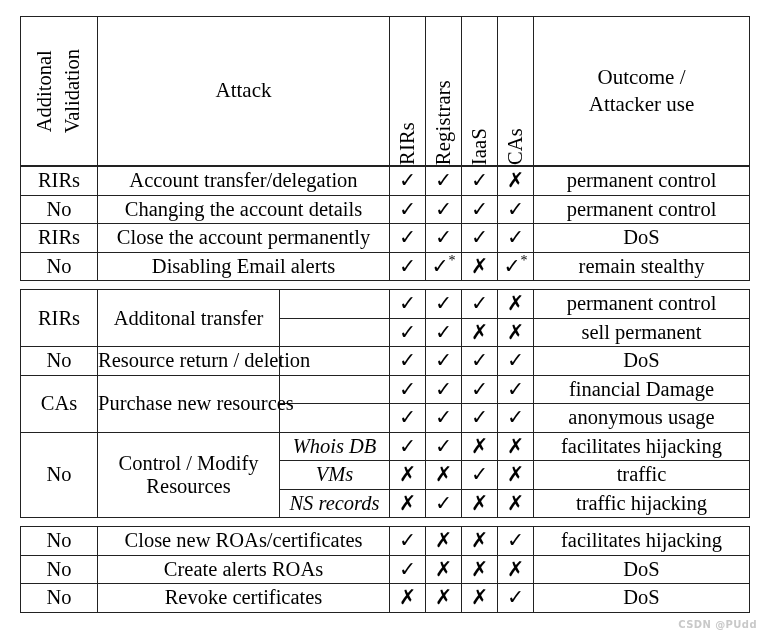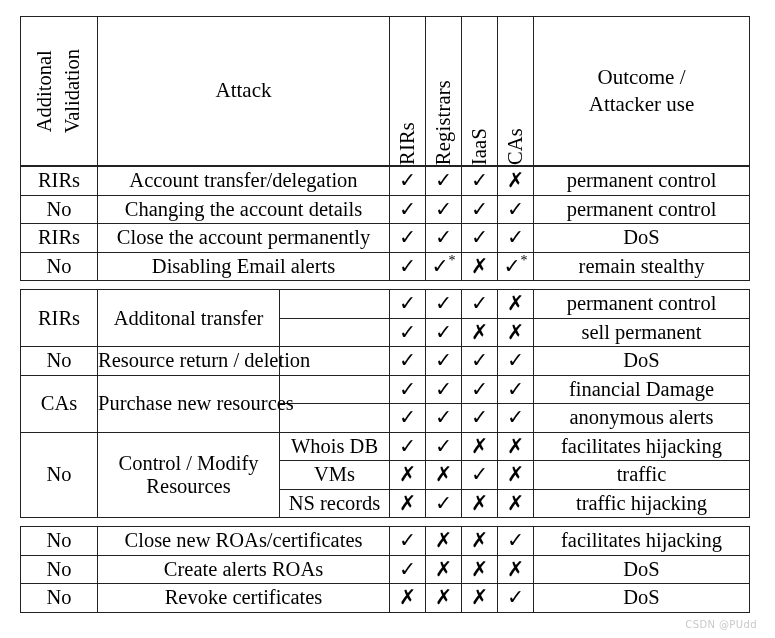--- a/index.html
+++ b/index.html
@@ -97,32 +97,33 @@
     line-height: 1;
     position: relative;
   }
   .mark .star {
     font-family: "Liberation Serif", serif;
     font-weight: normal;
     font-size: 14px;
     vertical-align: super;
     line-height: 0;
   }
-  .sub-label { font-size: 20.5px; }
+  .sub-label { font-size: 20.5px; font-style: italic; }
 
   
   #watermark {
     position: absolute;
     right: 18px;
     bottom: 8px;
     font-family: "DejaVu Sans", sans-serif;
     font-size: 10px;
     color: #c9c9c9;
     letter-spacing: 0.4px;
     user-select: none;
+    font-weight: bold;
   }
 </style>
 </head>
 <body>
 
 <div id="page">
 
   <table class="block">
     <colgroup>
       <col class="c-val">
@@ -269,21 +270,21 @@
             <td class="mark">✓</td>
             <td class="mark">✓</td>
             <td class="cell-text">financial Damage</td>
           </tr>
           <tr class="r">
             <td class="cell-text sub-label"></td>
             <td class="mark">✓</td>
             <td class="mark">✓</td>
             <td class="mark">✓</td>
             <td class="mark">✓</td>
-            <td class="cell-text">anonymous alerts</td>
+            <td class="cell-text">anonymous usage</td>
           </tr>
           <tr class="r">
             <td class="cell-text" rowspan="3">No</td>
             <td class="cell-text" rowspan="3"><span>Control / Modify</span><br><span>Resources</span></td>
             <td class="cell-text sub-label">Whois DB</td>
             <td class="mark">✓</td>
             <td class="mark">✓</td>
             <td class="mark">✗</td>
             <td class="mark">✗</td>
             <td class="cell-text">facilitates hijacking</td>

